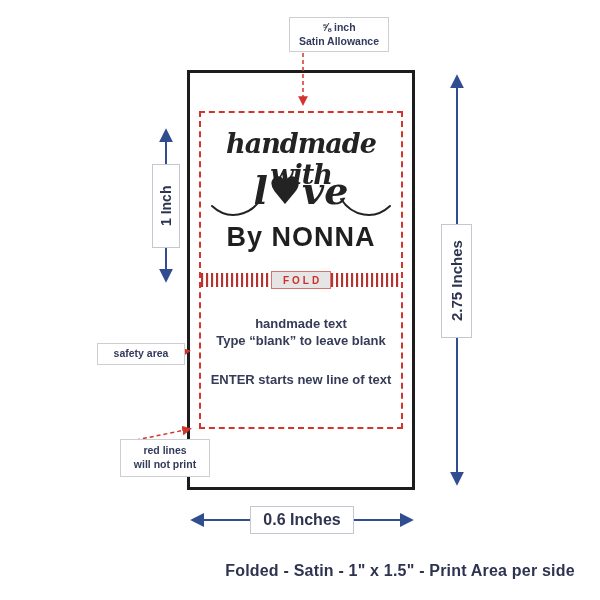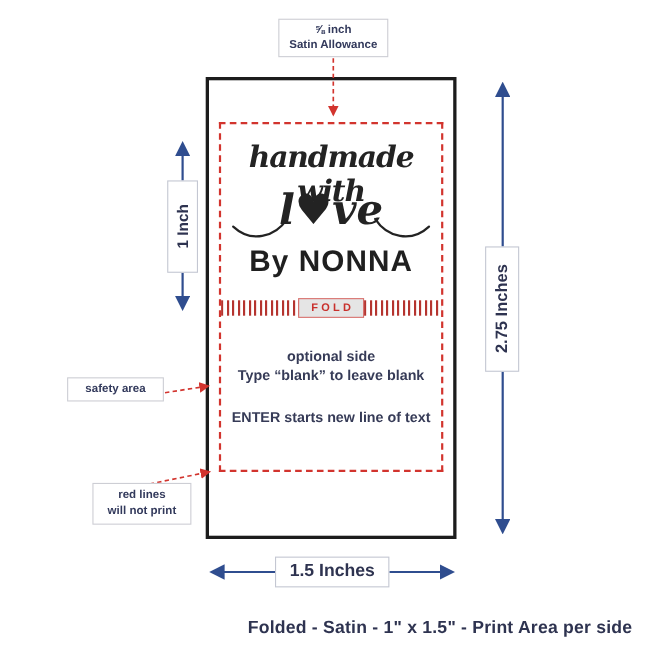--- a/index.html
+++ b/index.html
@@ -46,21 +46,21 @@
   .mbox{
     position:absolute;background:#fff;border:1px solid #c4c7d2;box-sizing:border-box;
     color:#2e3350;font-weight:700;display:flex;align-items:center;justify-content:center;
     z-index:3;
   }
   .vlabel{writing-mode:vertical-rl;transform:rotate(180deg);}
   
   .note{
     position:absolute;background:#fff;border:1px solid #cdced4;box-sizing:border-box;
     color:#333a5c;font-size:10.5px;font-weight:700;text-align:center;line-height:1.3;
-    display:flex;flex-direction:column;align-items:center;justify-content:center;z-index:3;
+    display:flex;flex-direction:column;align-items:center;justify-content:center;z-index:3;margin-left:36px;
   }
   .overlay{position:absolute;left:0;top:0;z-index:2;pointer-events:none;}
   .caption{
     position:absolute;left:200px;top:562px;width:400px;text-align:center;
     color:#2e3350;font-size:16px;font-weight:700;letter-spacing:.2px;
   }
 </style>
 </head>
 <body>
 
@@ -91,27 +91,27 @@
     <path d="M341,199 C352,216 374,221 390,206" stroke="#232323" stroke-width="2" fill="none" stroke-linecap="round"></path>
   </svg>
 
   <div class="script script1">handmade with</div>
   <div class="script script2">l♥ve</div>
   <div class="byline">By NONNA</div>
 
   <div class="foldband"></div>
   <div class="foldchip">FOLD</div>
 
-  <div class="optline" style="top:316px">optional side</div>
+  <div class="optline" style="top:316px">handmade text</div>
   <div class="optline" style="top:333px">Type “blank” to leave blank</div>
   <div class="optline" style="top:372px">ENTER starts new line of text</div>
 
   <div class="mbox vlabel" style="left:152px;top:164px;width:28px;height:84px;font-size:14px">1 Inch</div>
   <div class="mbox vlabel" style="left:441px;top:224px;width:31px;height:114px;font-size:15px">2.75 Inches</div>
-  <div class="mbox" style="left:250px;top:506px;width:104px;height:28px;font-size:16px">1.5 Inches</div>
+  <div class="mbox" style="left:250px;top:506px;width:104px;height:28px;font-size:16px">0.6 Inches</div>
 
   <div class="note" style="left:253px;top:17px;width:100px;height:35px">
     <span>⅝ inch</span>
     <span>Satin Allowance</span>
   </div>
   <div class="note" style="left:61px;top:343px;width:88px;height:22px">safety area</div>
   <div class="note" style="left:84px;top:439px;width:90px;height:38px">
     <span>red lines</span>
     <span>will not print</span>
   </div>

